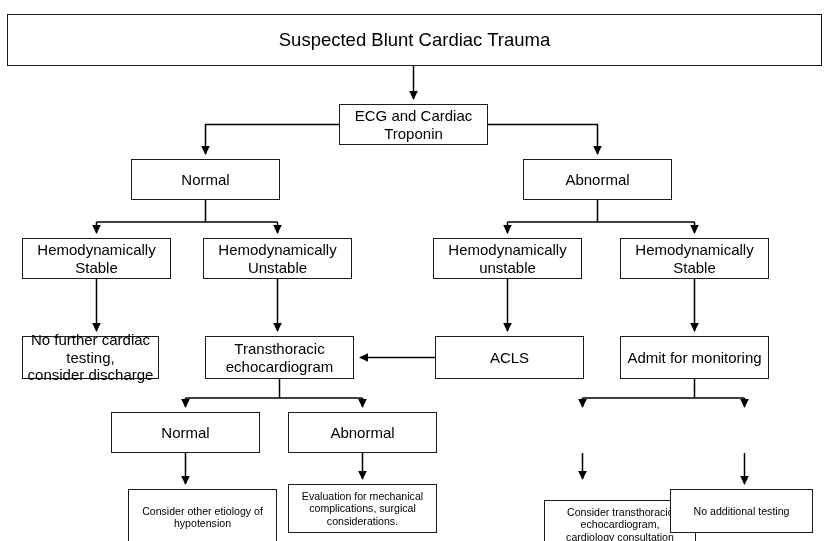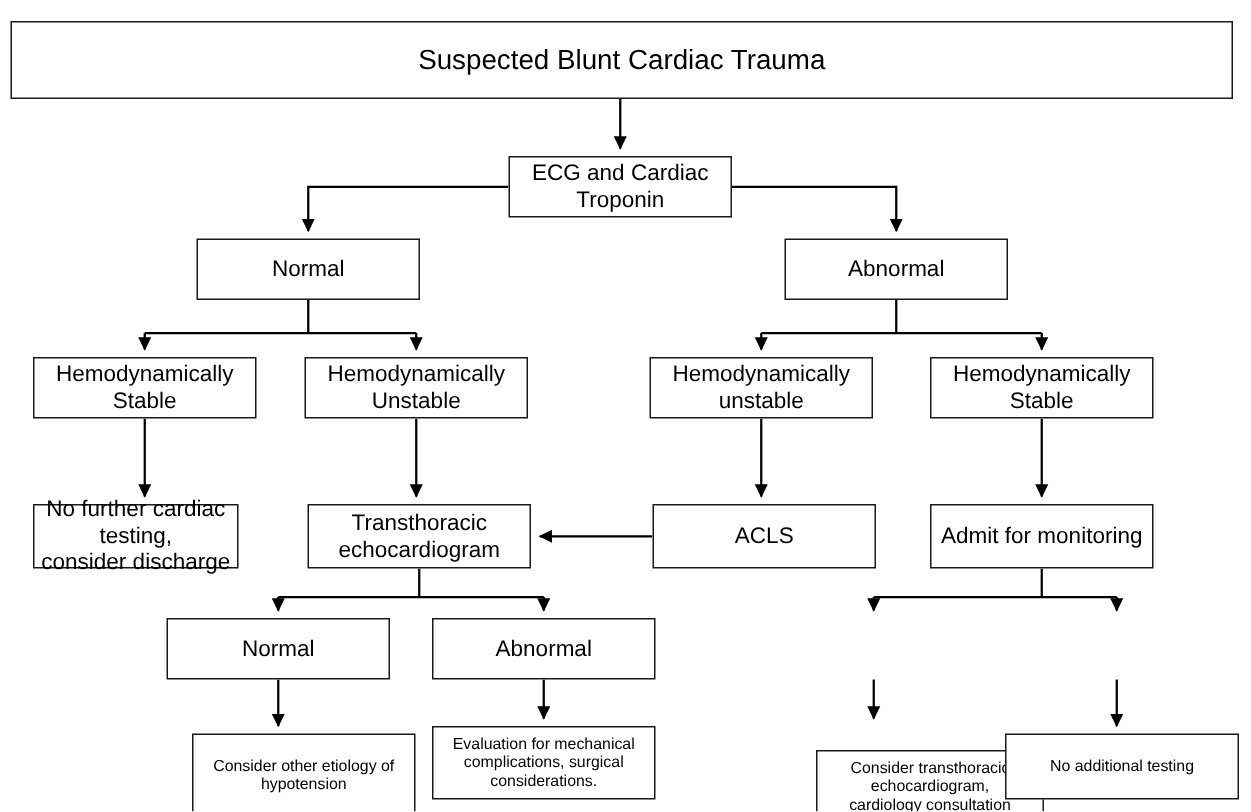--- a/index.html
+++ b/index.html
@@ -175,17 +175,17 @@
 complications, surgical
 considerations.</span>
   </div>
 
   <div class="node small" style="left:508px; top:500px; width:152px; height:49px;margin-left:36px;">
     <span class="node-label">Consider transthoracic
 echocardiogram,
 cardiology consultation</span>
   </div>
 
-  <div class="node small" style="left:670px; top:489px; width:156px; height:44px;">
+  <div class="node small" style="left:670px; top:489px; width:143px; height:44px;">
     <span class="node-label">No additional testing</span>
   </div>
 
 </div>
 
 </body></html>

